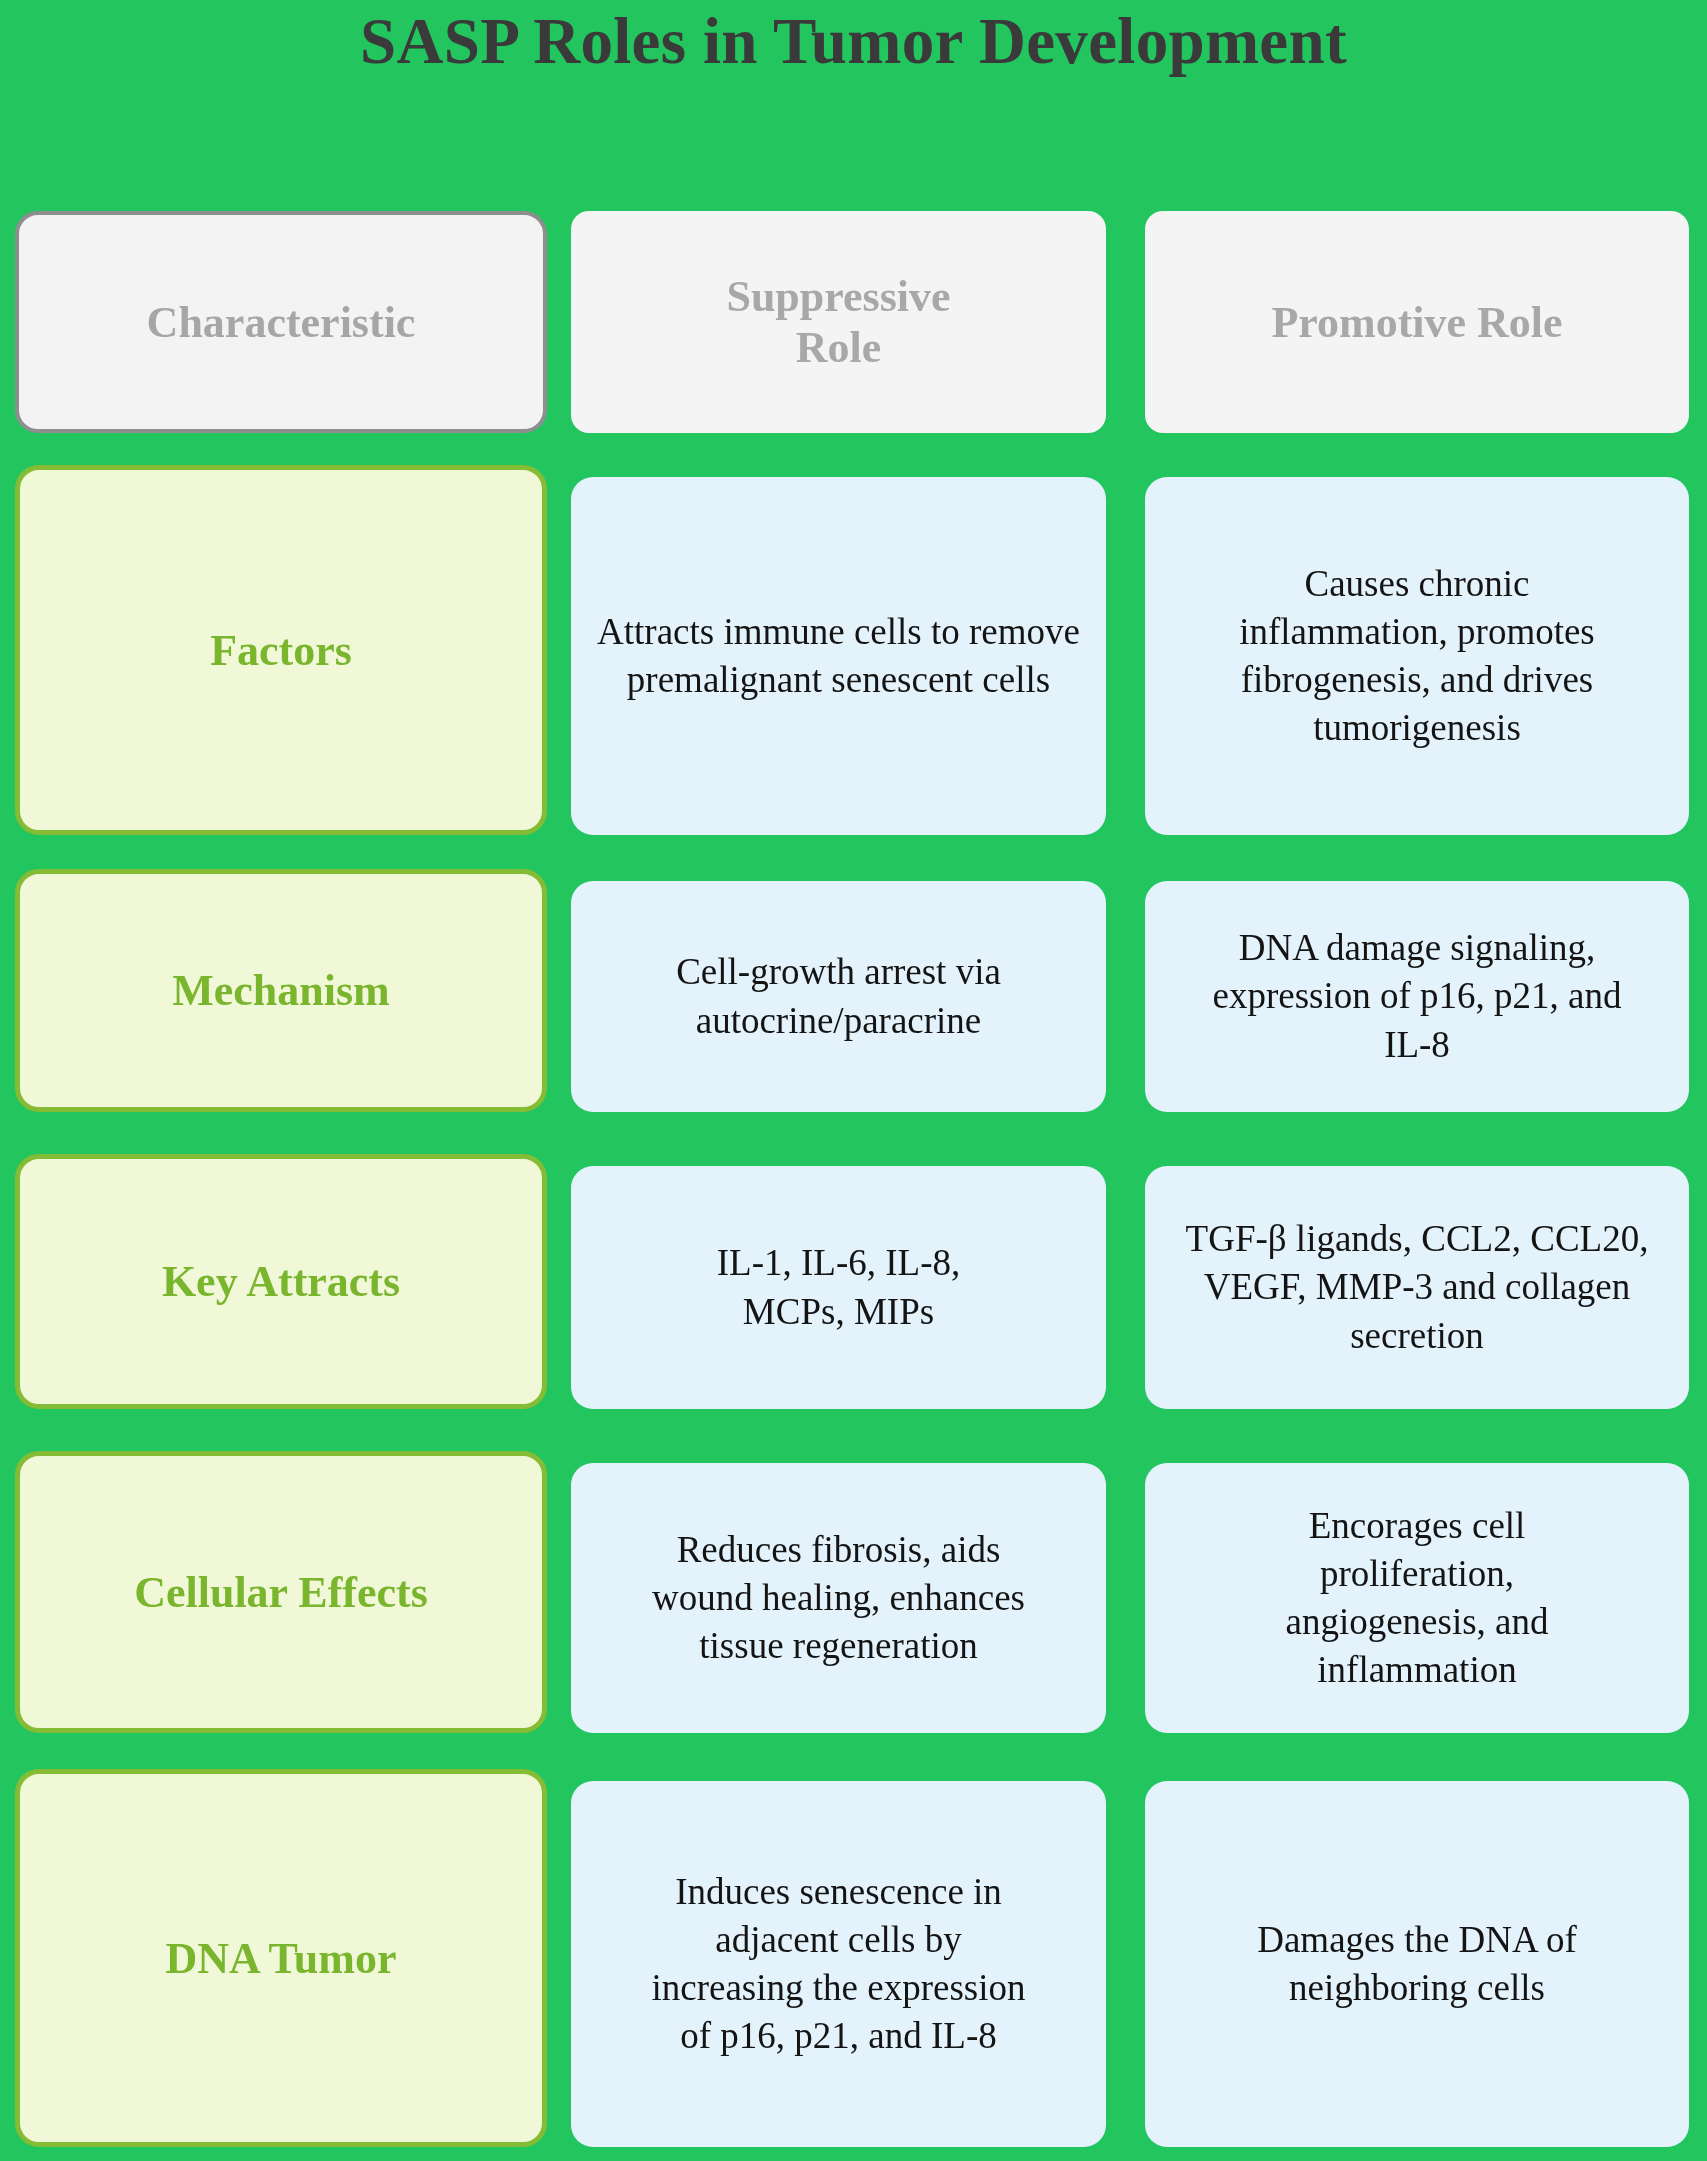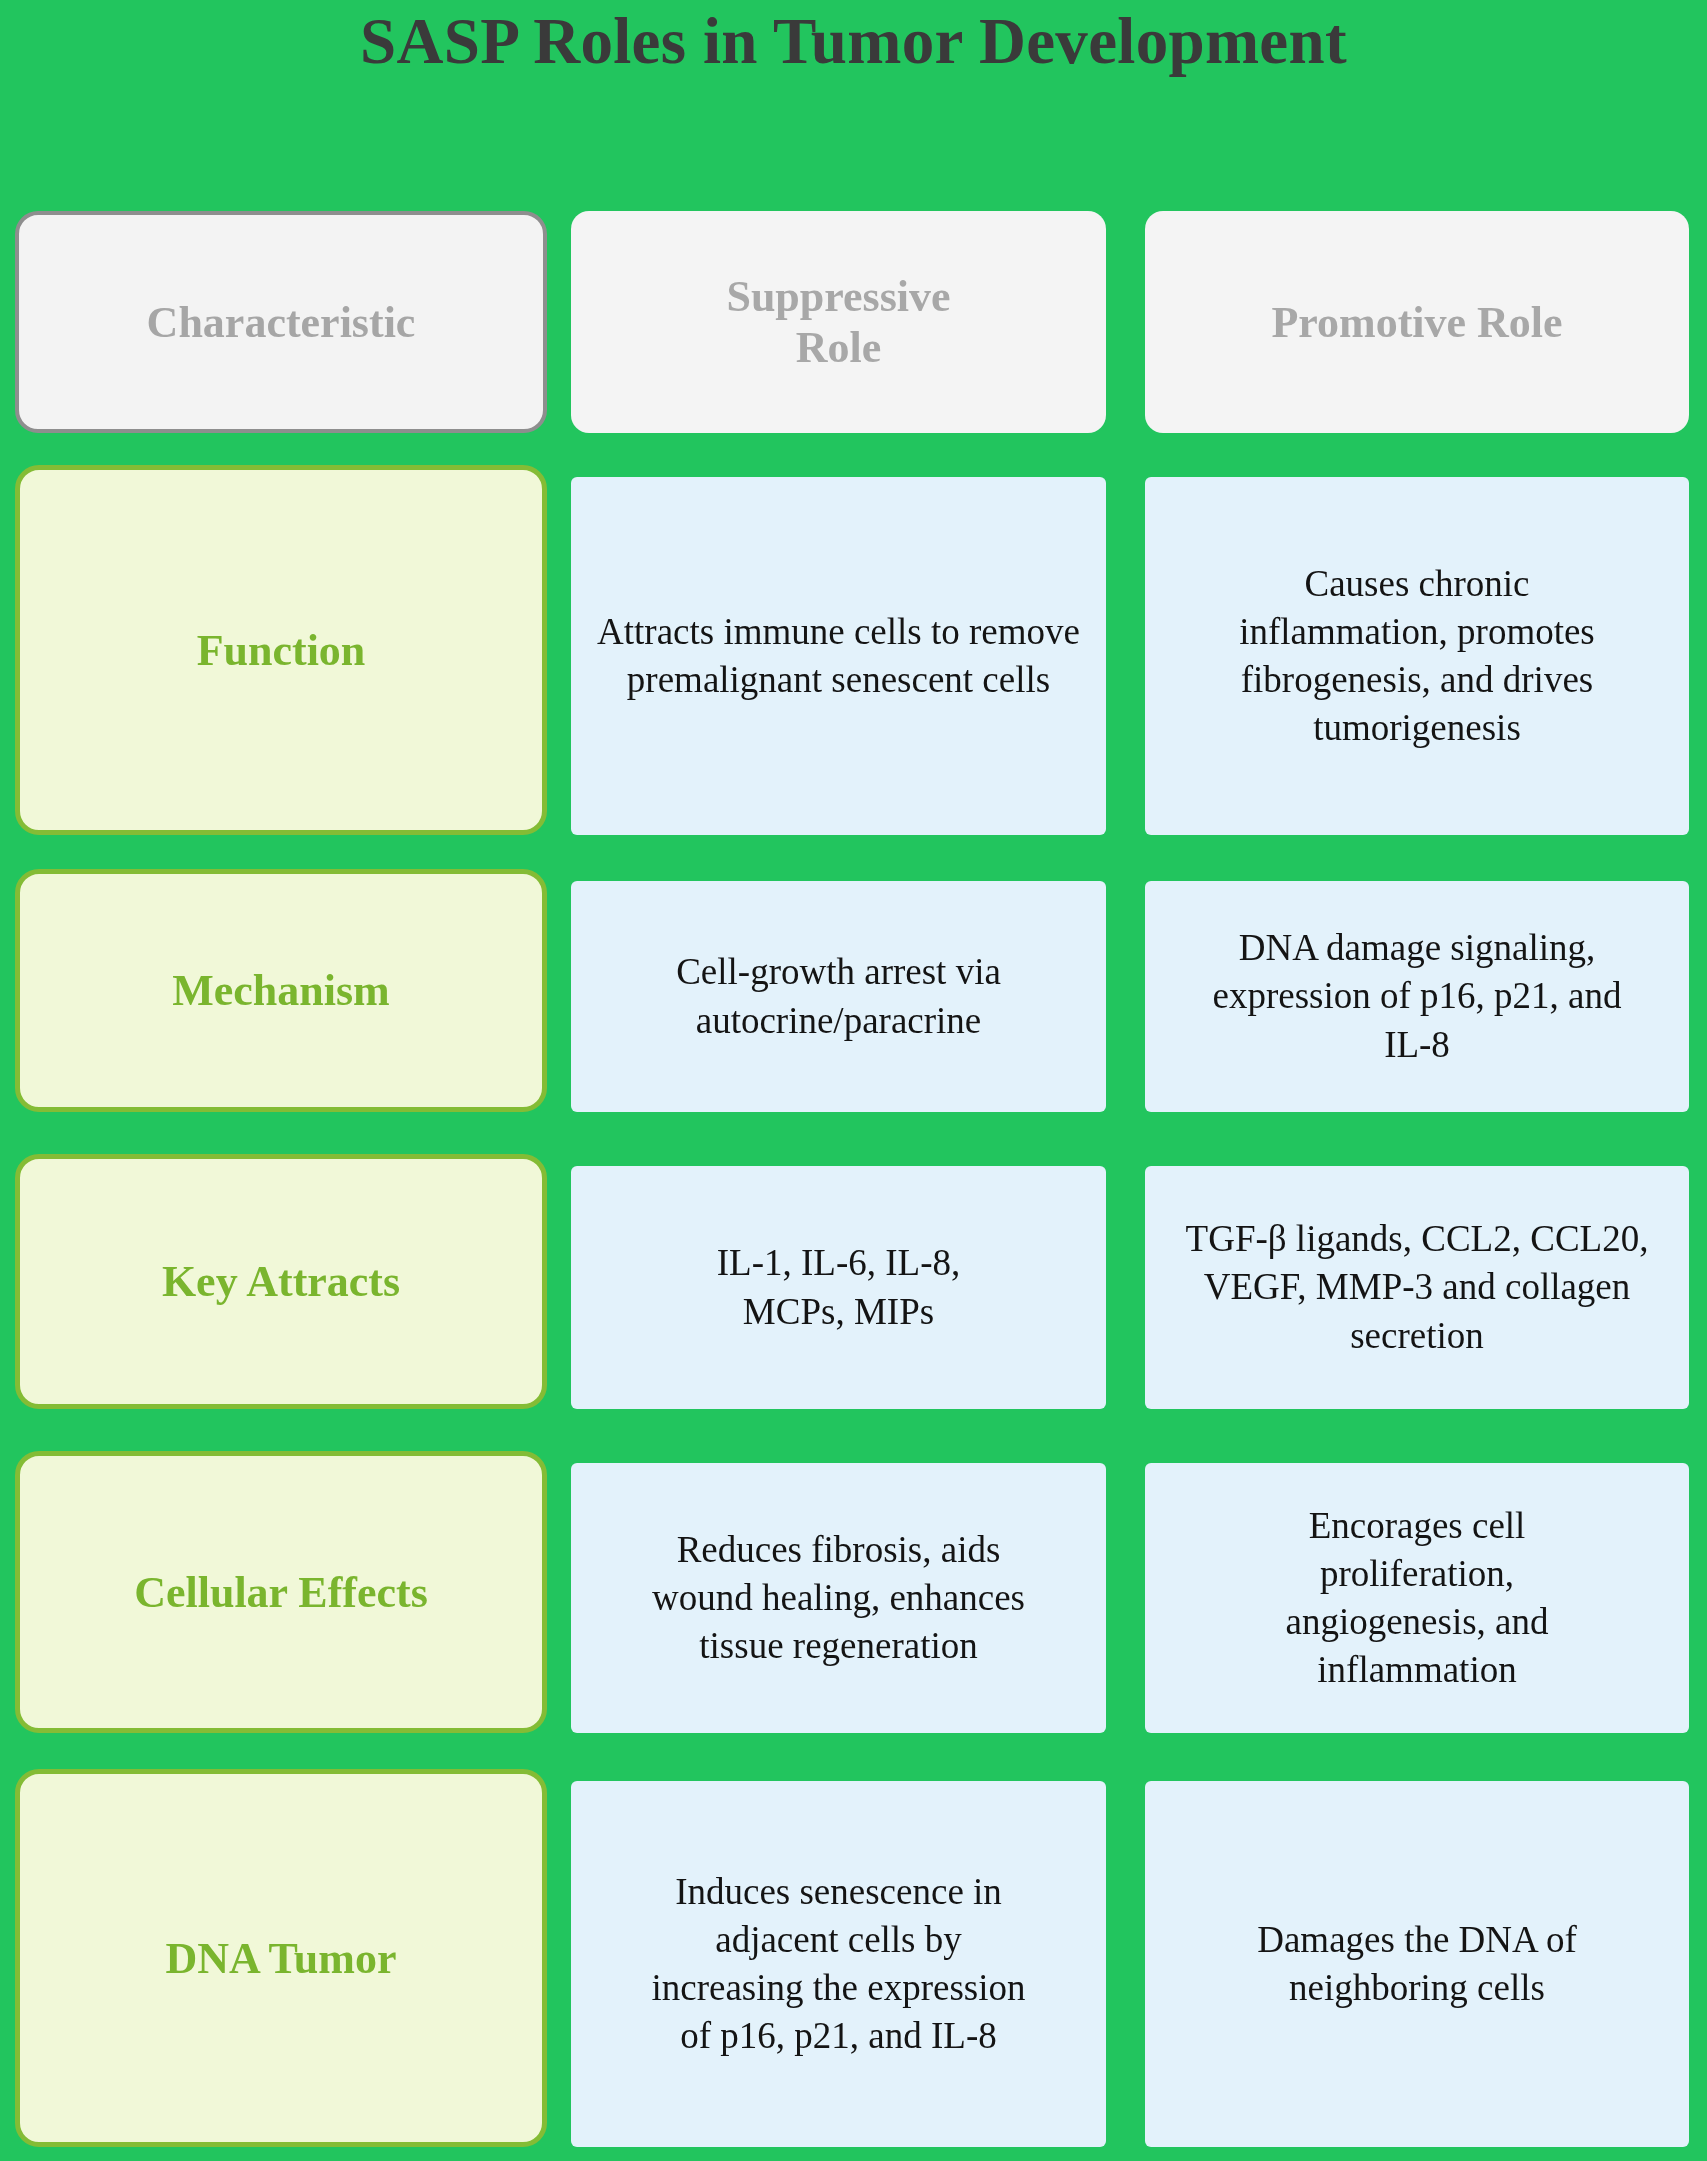--- a/index.html
+++ b/index.html
@@ -94,21 +94,21 @@
     font-weight: bold;
     border-radius: 24px;
   }
   .desc-cell {
     background: #e3f2fb;
     border: none;
     color: #141414;
     font-size: 37px;
     font-weight: normal;
     line-height: 1.30;
-    border-radius: 6px;
+    border-radius: 22px;
     padding: 0 26px;
     margin-top: 12px;
   }
   .desc-cell.wide { padding: 0 18px; }
 
   .cell-text {
     display: block;
     width: 100%;
   }
 </style>
@@ -128,21 +128,21 @@
       <div class="cell col2 hdr-plain">
         <span class="cell-text" style="max-width:276px;margin:0 auto;">Suppressive Role</span>
       </div>
       <div class="cell col3 hdr-plain">
         <span class="cell-text">Promotive Role</span>
       </div>
     </div>
 
     <div class="row" style="top:254px; height:370px;">
       <div class="cell col1 cat-cell">
-        <span class="cell-text">Function</span>
+        <span class="cell-text">Factors</span>
       </div>
       <div class="cell col2 desc-cell">
         <span class="cell-text">Attracts immune cells to remove premalignant senescent cells</span>
       </div>
       <div class="cell col3 desc-cell">
         <span class="cell-text" style="max-width:384px;margin:0 auto;">Causes chronic inflammation, promotes fibrogenesis, and drives tumorigenesis</span>
       </div>
     </div>
 
     <div class="row" style="top:658px; height:243px;">

